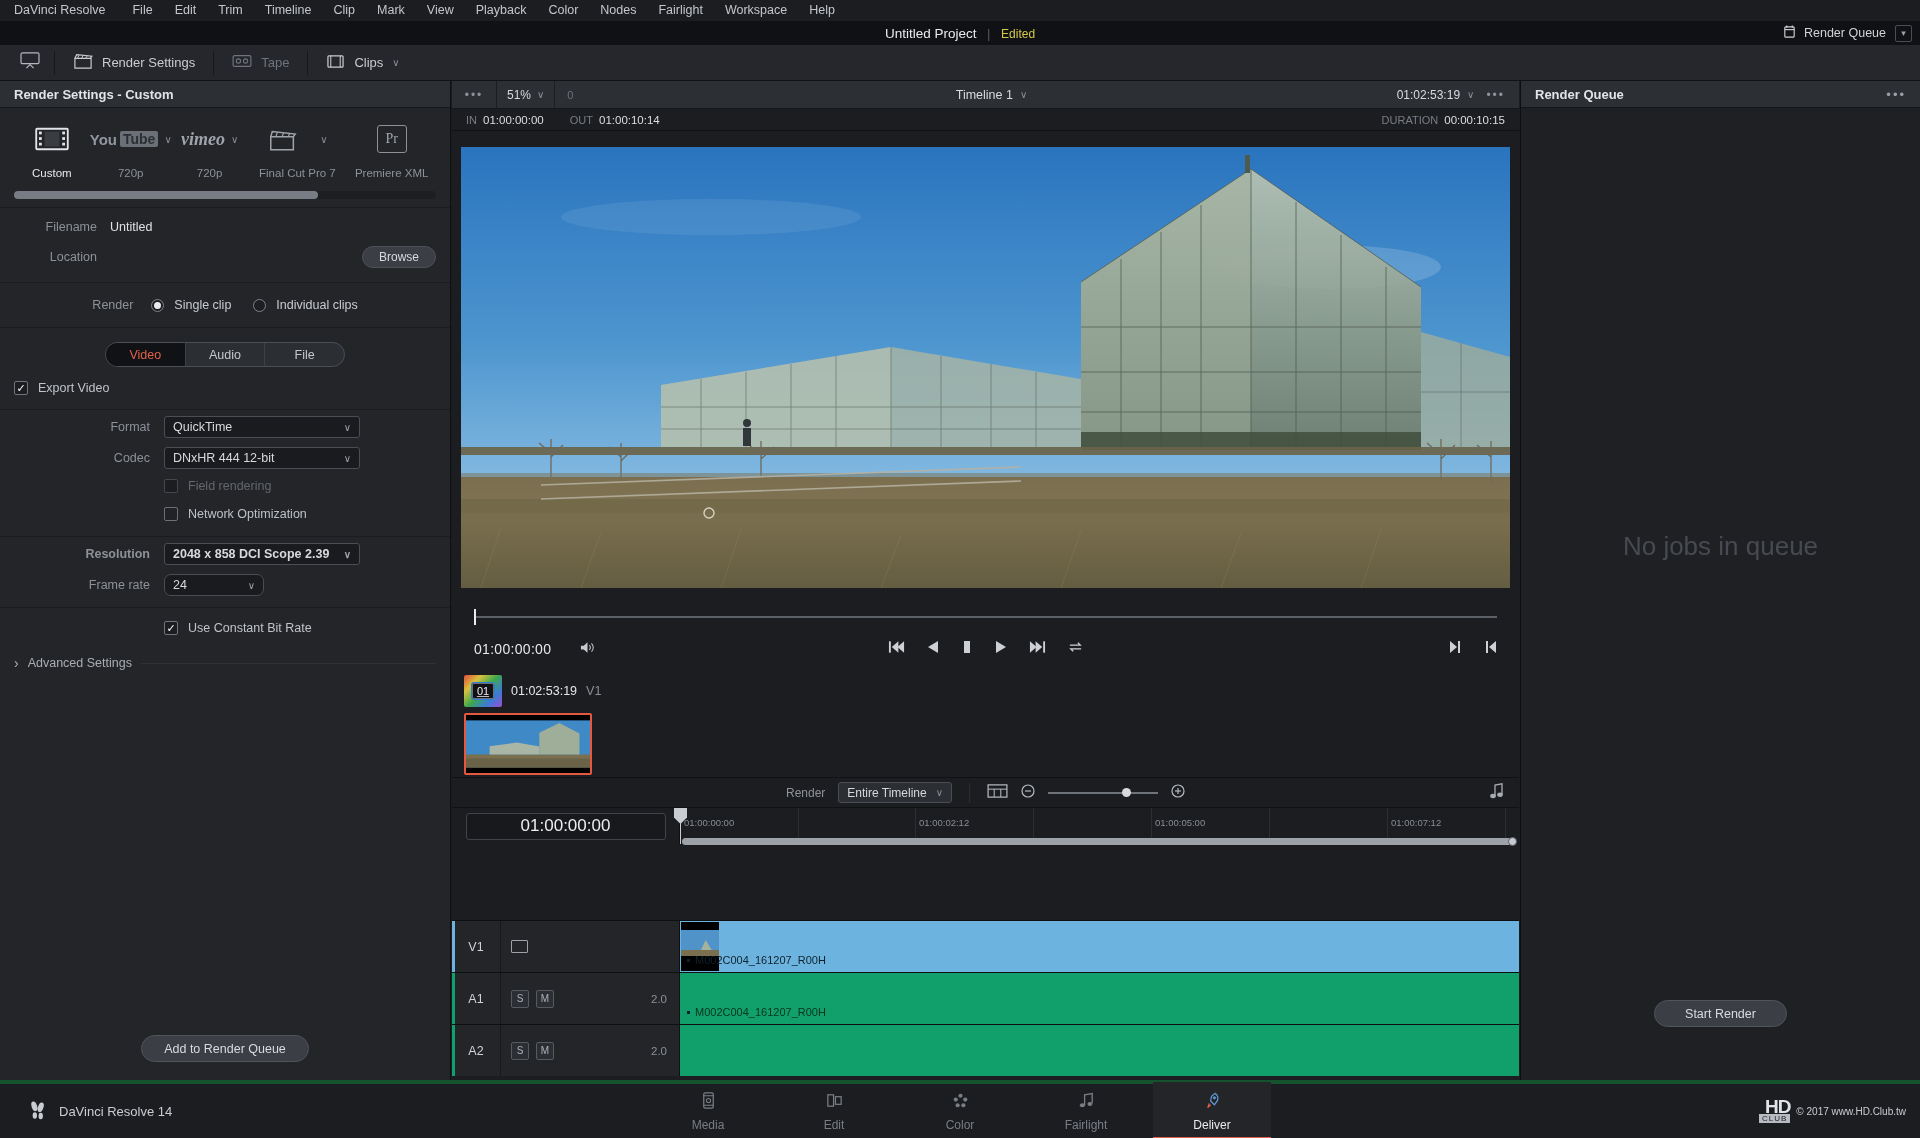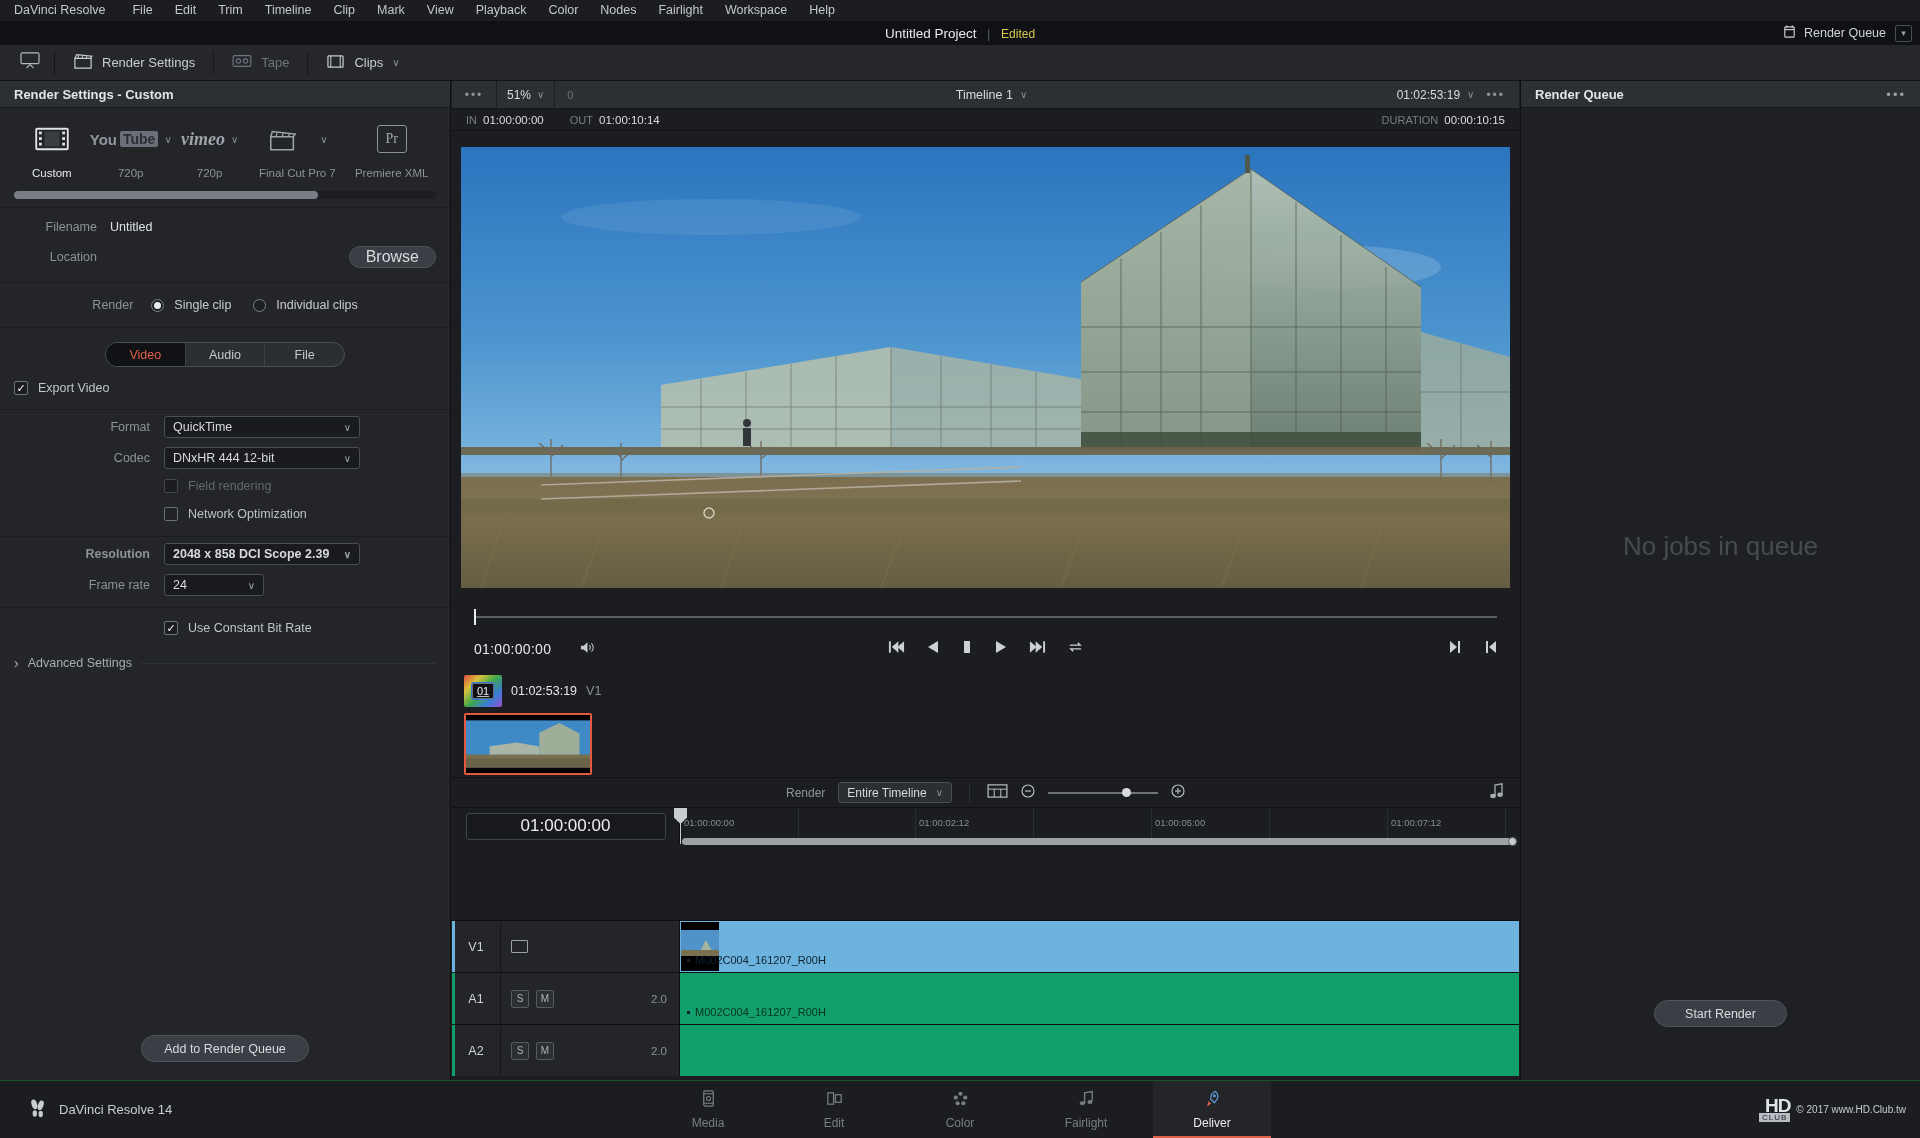--- a/index.html
+++ b/index.html
@@ -62,21 +62,21 @@
   .preset .lbl { font-size:11.5px; color:#8d9198; white-space:nowrap; }
   .preset.active .lbl { color:#e7e9eb; }
   .chev { color:#8a8e95; font-size:10px; }
   .scrollbar-h { margin:12px 14px 0 14px; height:8px; background:#1c1e22; border-radius:4px; position:relative;}
   .scrollbar-h .thumb { position:absolute; left:0; top:0; height:8px; width:72%; background:#787d85; border-radius:4px; }
   .sec { border-top:1px solid #1a1c20; }
   .row { display:flex; align-items:center; height:30px; padding:0 14px; font-size:12.5px; }
   .lab { color:#8d9198; text-align:right; }
   .val { color:#dfe1e4; }
   .btn-sm { height:22px; padding:0 16px; background:#3b3e44; border:1px solid #4d5158;
-      border-radius:11px; color:#d8dadd; font-size:16px; display:flex; align-items:center; }
+      border-radius:11px; color:#d8dadd; font-size:12px; display:flex; align-items:center; }
   .radio { width:13px; height:13px; border-radius:50%; border:1px solid #7d828a; background:#1c1e22;
       display:inline-flex; align-items:center; justify-content:center; }
   .radio.on::after { content:""; width:7px; height:7px; border-radius:50%; background:#e9ebed; }
   .seg { margin:14px auto 0 auto; width:240px; height:25px; display:flex; border:1px solid #4b4f56;
       border-radius:13px; overflow:hidden; background:#2b2e33; }
   .seg div { flex:1; display:flex; align-items:center; justify-content:center; font-size:12.5px; color:#c5c8cd; }
   .seg div.on { background:#111215; color:#e0624a; }
   .seg div + div { border-left:1px solid #3d4047; }
   .chk { width:14px; height:14px; border:1px solid #70757d; background:#1b1d21; border-radius:2px;
       display:inline-flex; align-items:center; justify-content:center; color:#fff; font-size:11px; }
@@ -189,21 +189,21 @@
   .rq-head { height:27px; background:#2c2f34; display:flex; align-items:center; padding:0 14px;
       font-size:13px; color:#e2e4e7; font-weight:bold; border-bottom:1px solid #15171a; }
   .rq-dots { margin-left:auto; letter-spacing:2px; color:#9a9ea5; font-weight:normal; }
   .rq-empty { flex:1; display:flex; align-items:center; justify-content:center; color:#474a50; font-size:26px; }
   .rq-foot { height:96px; display:flex; align-items:flex-start; justify-content:center; padding-top:16px; }
   .btn-render { height:27px; padding:0 30px; background:#3b3e44; border:1px solid #50545b;
       border-radius:14px; color:#d9dbde; font-size:12.5px; display:flex; align-items:center; }
 
   
   .bottom { position:absolute; left:0; right:0; bottom:0; height:58px; background:#1b1d21;
-      border-top:1px solid #14532d; display:flex; align-items:center; }
+      border-top:4px solid #14532d; display:flex; align-items:center; }
   .brand { display:flex; align-items:center; gap:11px; padding-left:28px; font-size:13px; color:#c9ccd1; }
   .pages { position:absolute; left:0; right:0; display:flex; justify-content:center; gap:8px; }
   .page { width:118px; height:58px; display:flex; flex-direction:column; align-items:center;
       justify-content:center; gap:5px; font-size:12px; color:#797e86; position:relative; }
   .page.on { background:#232529; color:#e9ebee; }
   .page.on::after { content:""; position:absolute; left:0; right:0; bottom:0; height:3px; background:#e0624a; }
   .wm { margin-left:auto; padding-right:14px; display:flex; align-items:center; gap:6px; }
   .wm-hd { font-size:19px; font-weight:bold; color:#dfe2e6; letter-spacing:-1px; line-height:15px; }
   .wm-club { font-size:8px; background:#b8bcc2; color:#1b1d21; padding:0 3px; letter-spacing:1px; }
   .wm-txt { font-size:10px; color:#c9ccd1; }
@@ -430,21 +430,21 @@
       <div class="sec" style="margin-top:8px;">
         <div class="row" style="height:34px;font-weight:bold;">
           <div class="lab" style="width:136px;">Resolution</div>
           <div class="sel" style="width:196px;margin-left:14px;">
             <span>2048 x 858 DCI Scope 2.39</span>
             <span class="cv">∨</span>
           </div>
         </div>
         <div class="row" style="height:28px;">
           <div class="lab" style="width:136px;">Frame rate</div>
-          <div class="sel" style="width:100px;margin-left:14px;">
+          <div class="sel" style="width:100px;margin-left:14px;border-radius:7px;">
             <span>24</span>
             <span class="cv">∨</span>
           </div>
         </div>
       </div>
 
       <div class="sec" style="margin-top:8px;">
         <div class="row" style="height:40px;">
           <span style="margin-left:150px;" class="chk fill">✓</span>
           <span style="margin-left:10px;color:#c0c3c9;">Use Constant Bit Rate</span>

